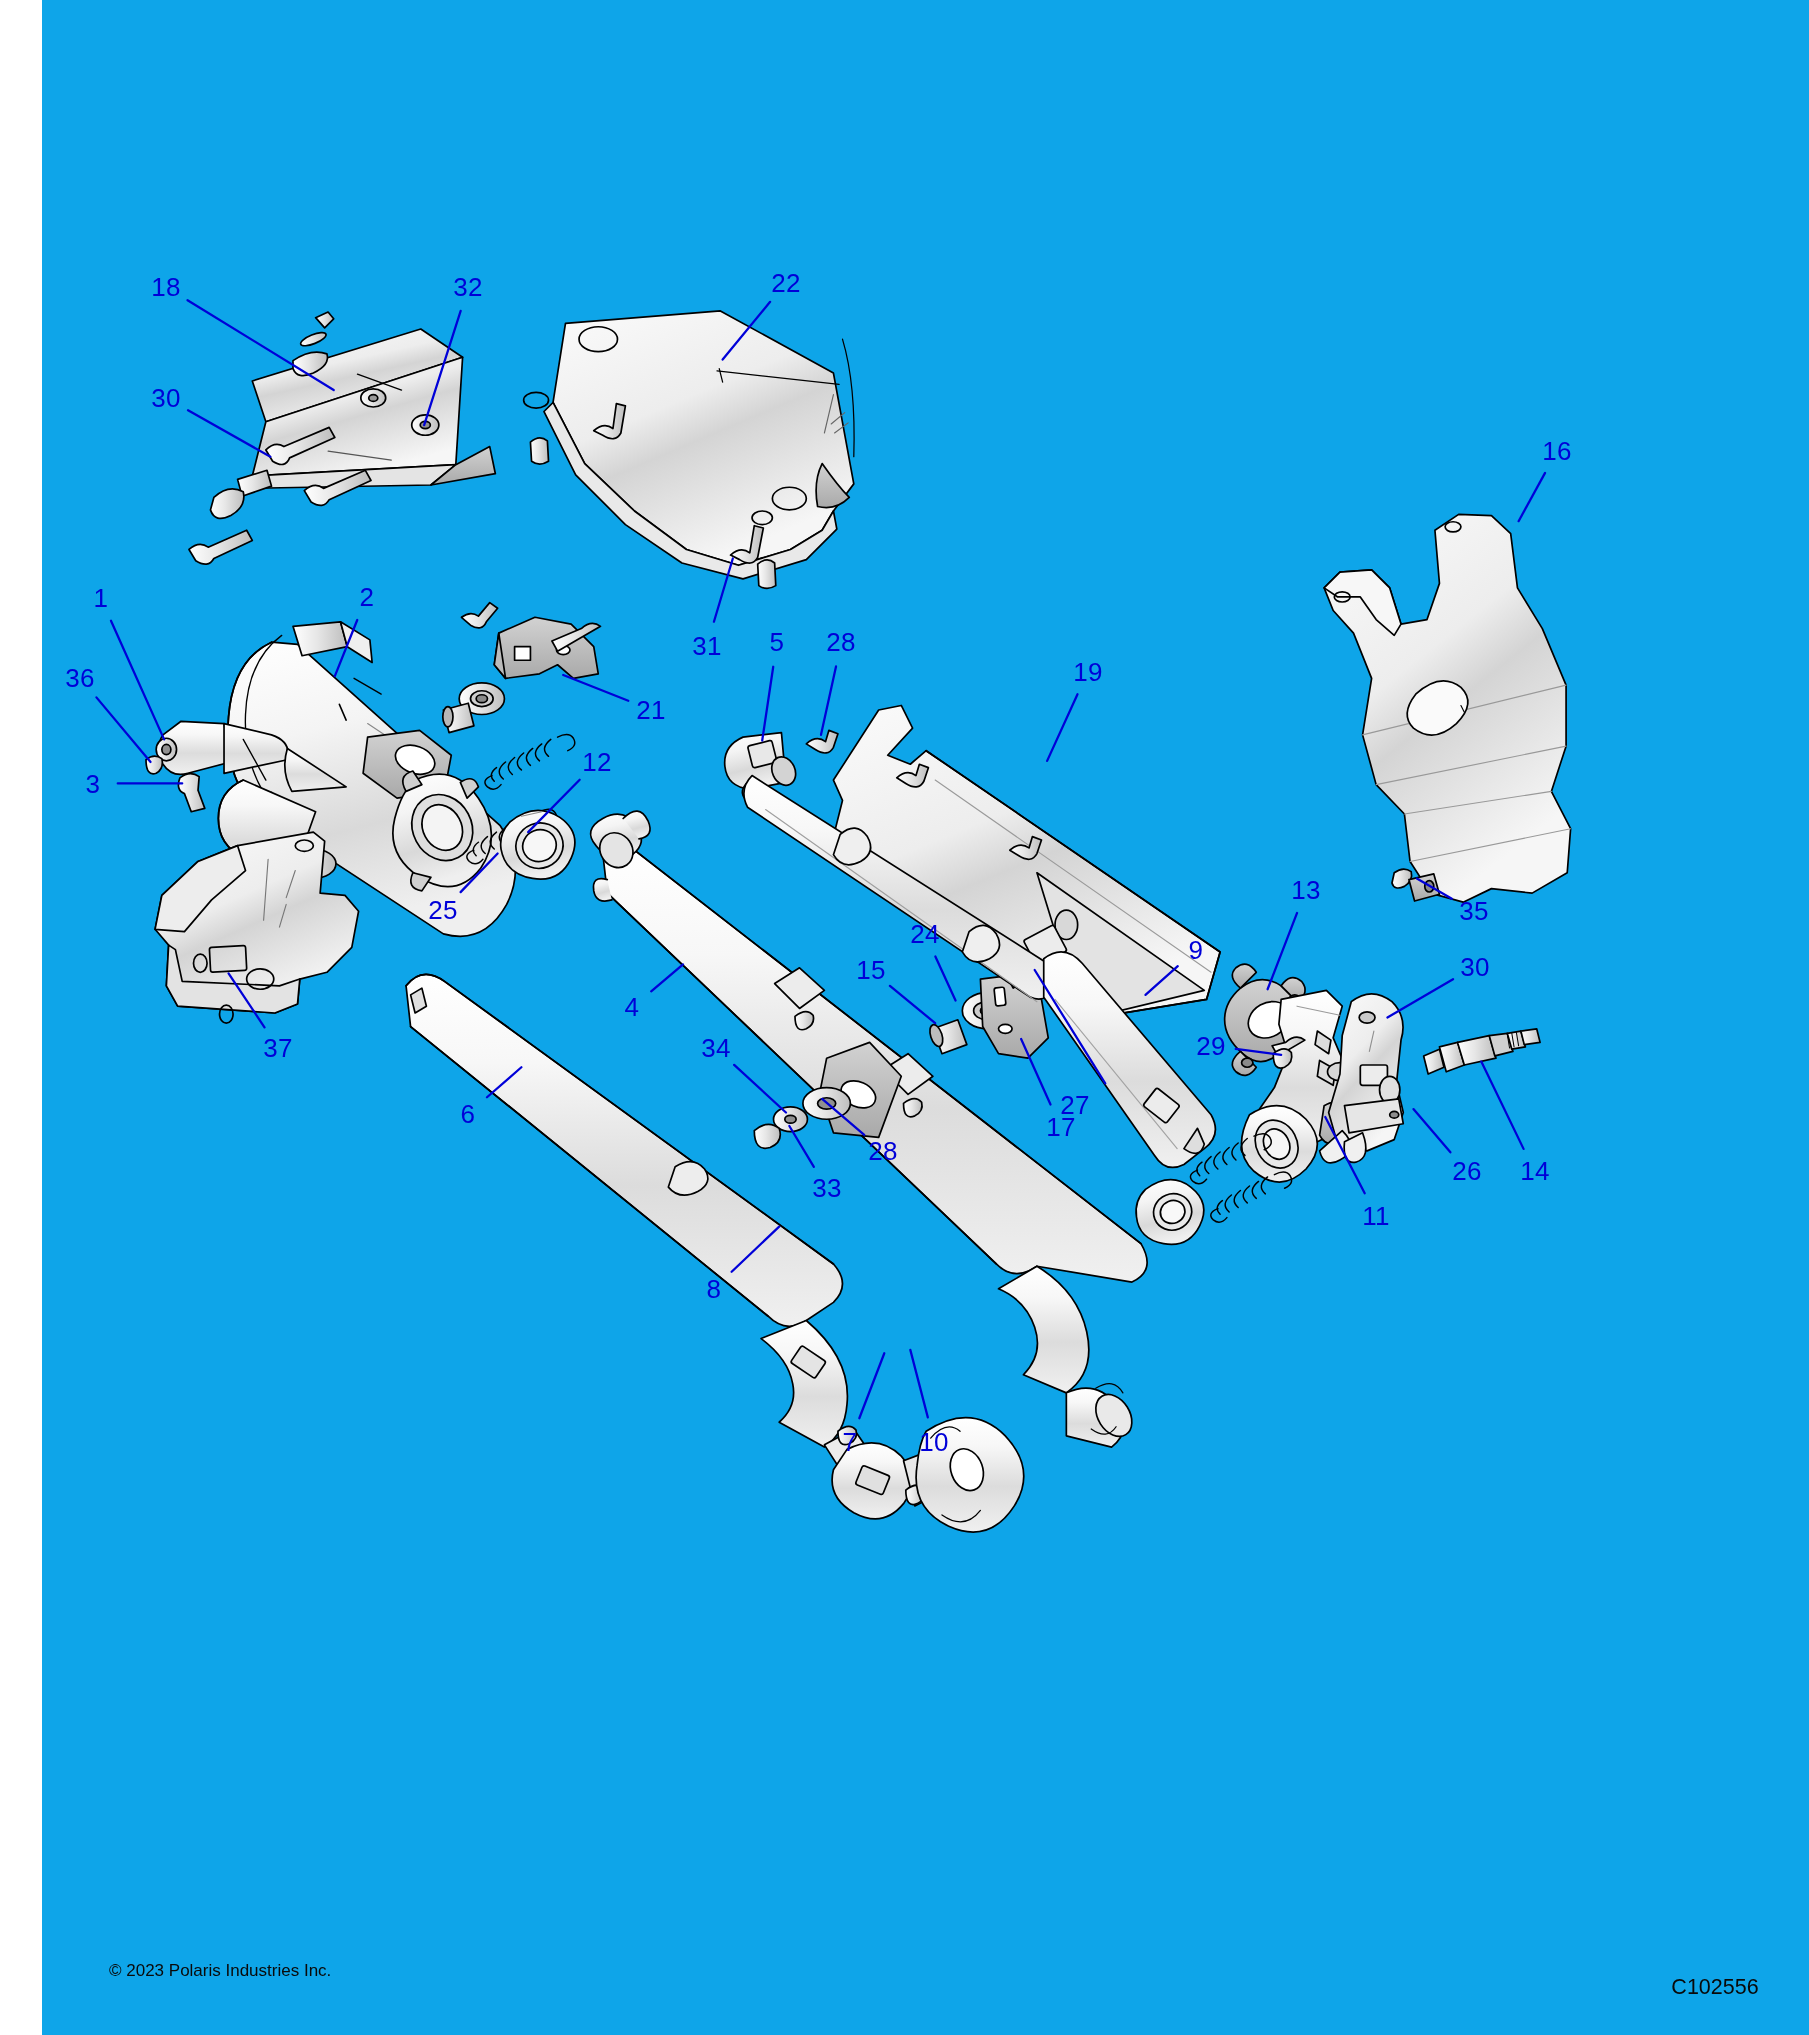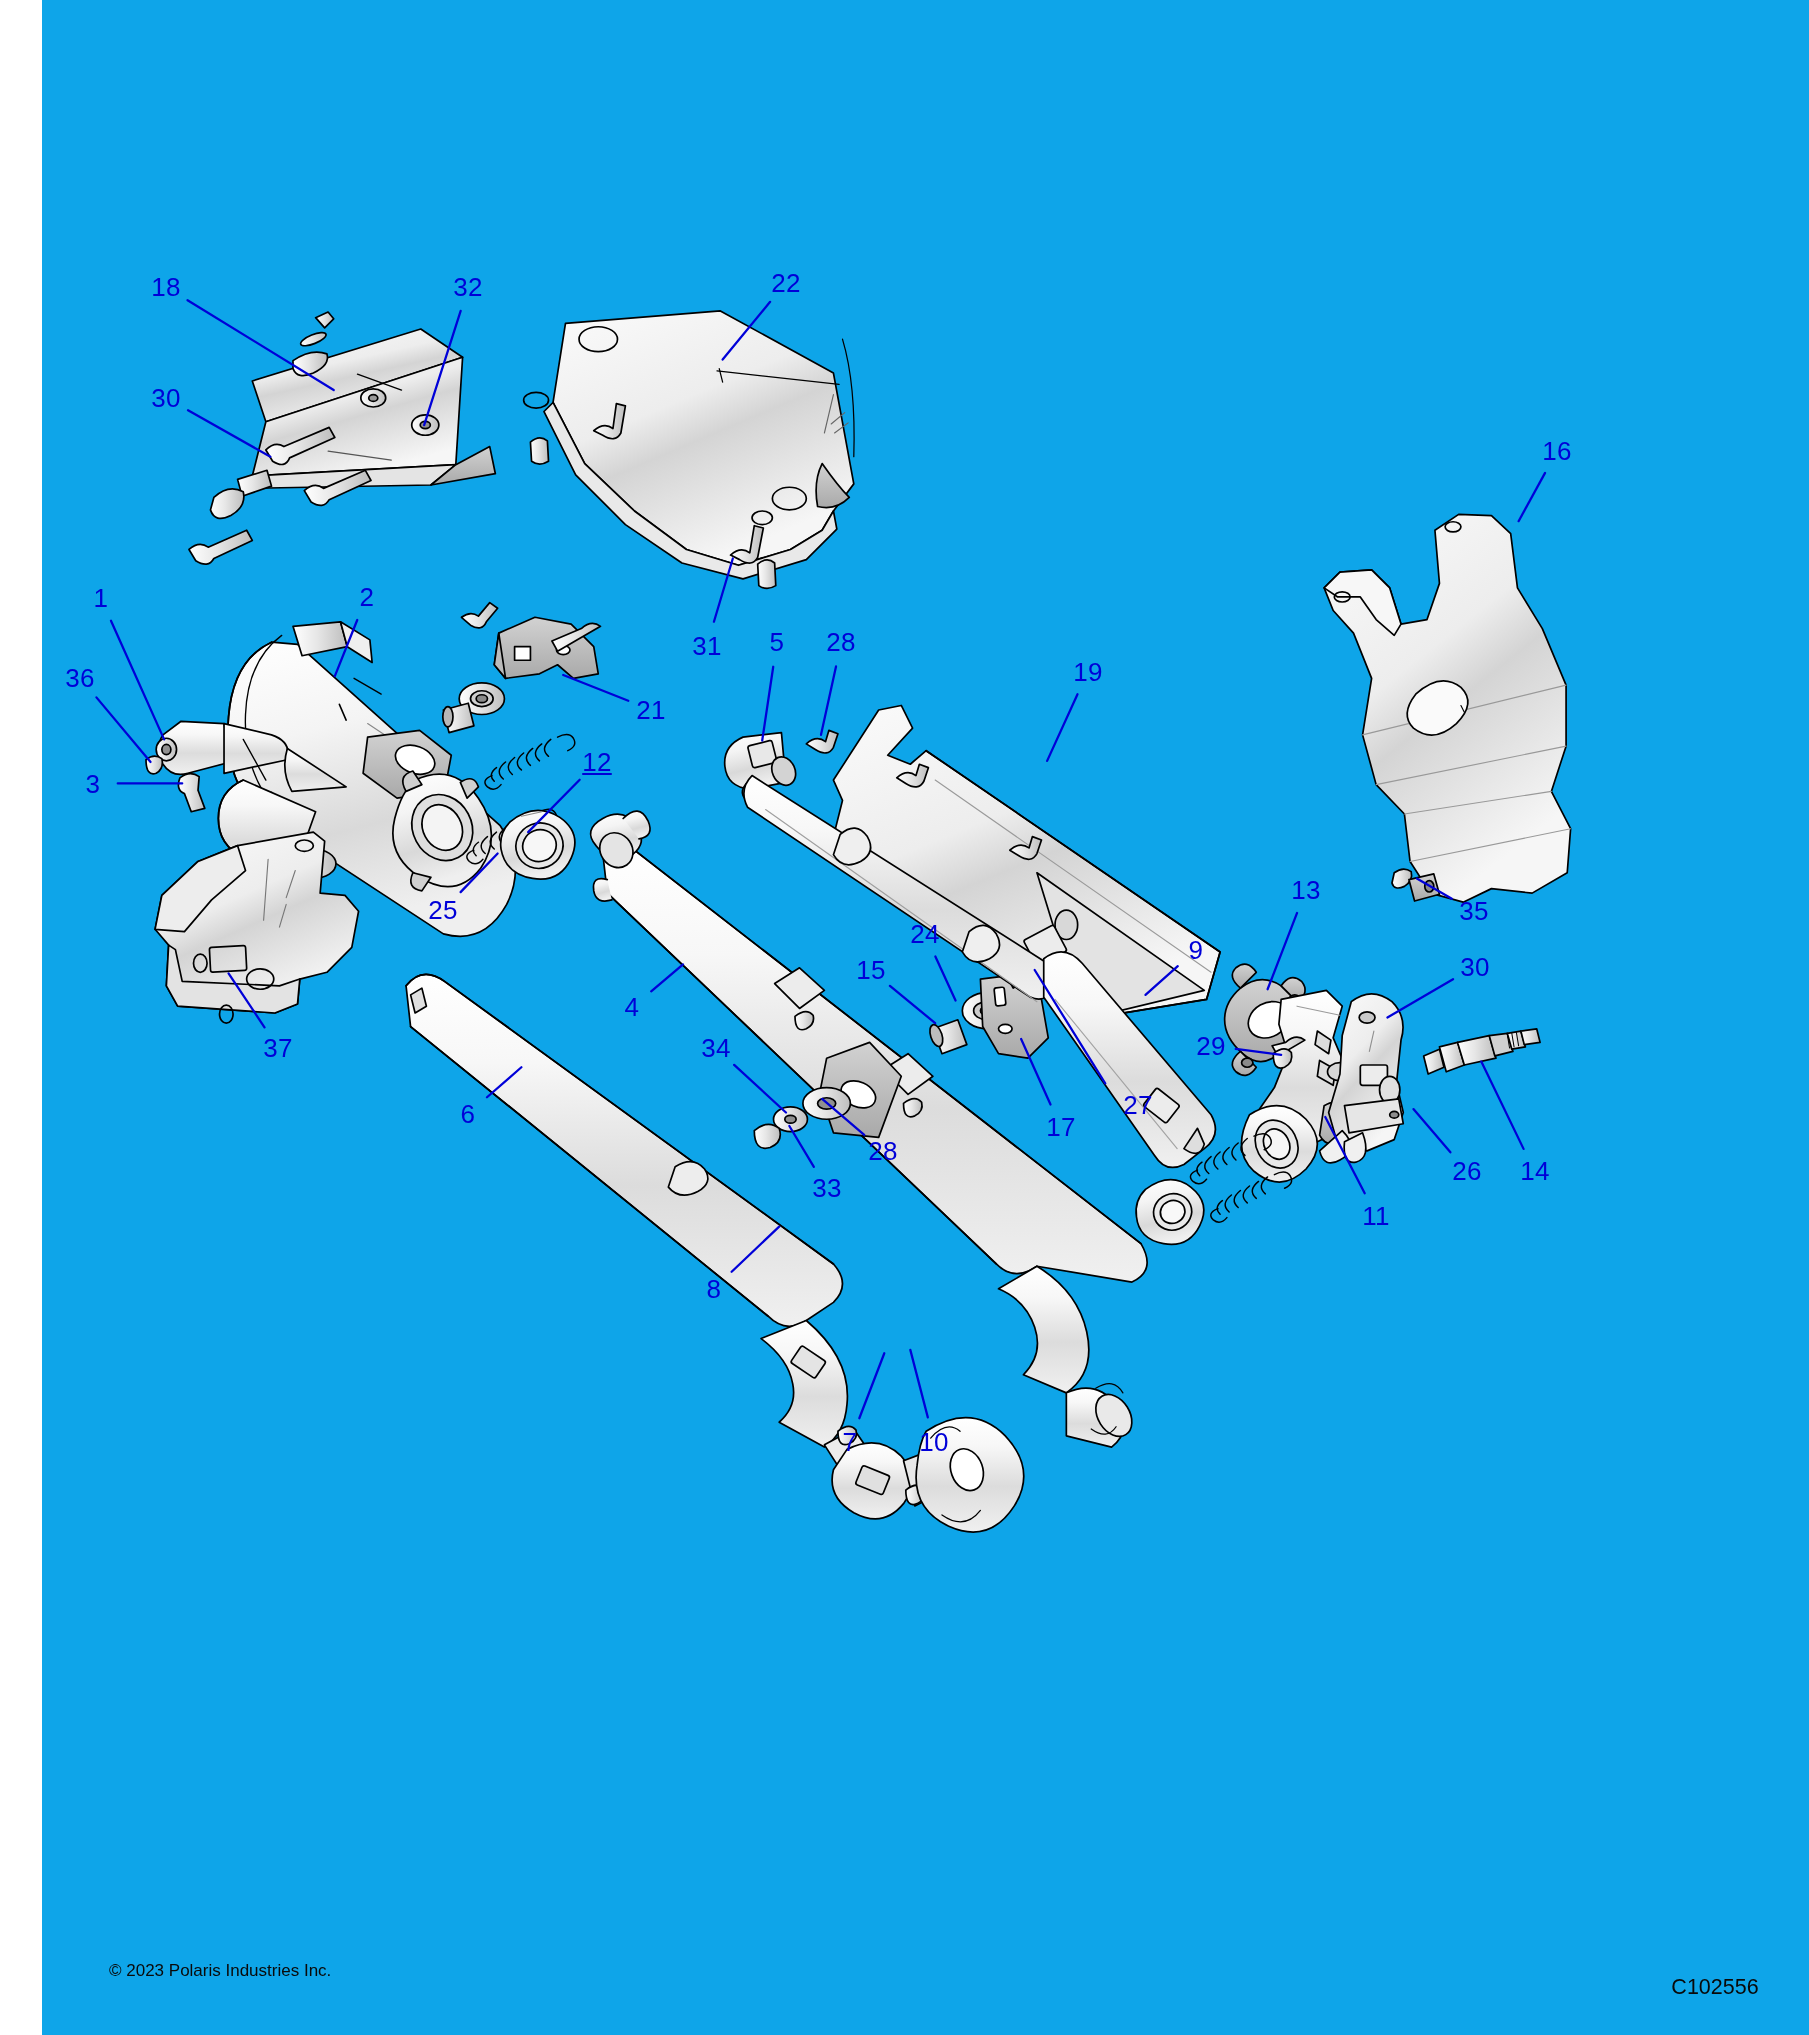--- a/index.html
+++ b/index.html
@@ -446,35 +446,35 @@
       <div class="callout" style="left: 1515px; top: 451px;">16</div>
       <div class="callout" style="left: 59px; top: 598px;">1</div>
       <div class="callout" style="left: 325px; top: 597px;">2</div>
       <div class="callout" style="left: 665px; top: 646px;">31</div>
       <div class="callout" style="left: 735px; top: 642px;">5</div>
       <div class="callout" style="left: 799px; top: 642px;">28</div>
       <div class="callout" style="left: 1046px; top: 672px;">19</div>
       <div class="callout" style="left: 38px; top: 678px;">36</div>
       <div class="callout" style="left: 609px; top: 710px;">21</div>
       <div class="callout" style="left: 51px; top: 784px;">3</div>
-      <div class="callout" style="left: 555px; top: 762px; text-decoration: underline;">12</div>
+      <div class="callout" style="left: 555px; top: 762px;">12</div>
       <div class="callout" style="left: 401px; top: 910px; text-align: right;">25</div>
       <div class="callout" style="left: 1264px; top: 890px;">13</div>
       <div class="callout" style="left: 1432px; top: 911px;">35</div>
       <div class="callout" style="left: 1433px; top: 967px;">30</div>
       <div class="callout" style="left: 590px; top: 1007px;">4</div>
       <div class="callout" style="left: 1154px; top: 950px;">9</div>
       <div class="callout" style="left: 829px; top: 970px;">15</div>
       <div class="callout" style="left: 883px; top: 934px;">24</div>
       <div class="callout" style="left: 236px; top: 1048px;">37</div>
       <div class="callout" style="left: 1169px; top: 1046px;">29</div>
       <div class="callout" style="left: 426px; top: 1114px;">6</div>
       <div class="callout" style="left: 674px; top: 1048px;">34</div>
       <div class="callout" style="left: 1019px; top: 1127px;">17</div>
-      <div class="callout" style="left: 1096px; top: 1105px;">27</div>
+      <div class="callout" style="left: 1033px; top: 1105px;">27</div>
       <div class="callout" style="left: 841px; top: 1151px;">28</div>
       <div class="callout" style="left: 1425px; top: 1171px;">26</div>
       <div class="callout" style="left: 1493px; top: 1171px;">14</div>
       <div class="callout" style="left: 785px; top: 1188px;">33</div>
       <div class="callout" style="left: 1334px; top: 1216px;">11</div>
       <div class="callout" style="left: 672px; top: 1289px;">8</div>
       <div class="callout" style="left: 808px; top: 1442px;">7</div>
       <div class="callout" style="left: 892px; top: 1442px;">10</div>
     </div>
 

